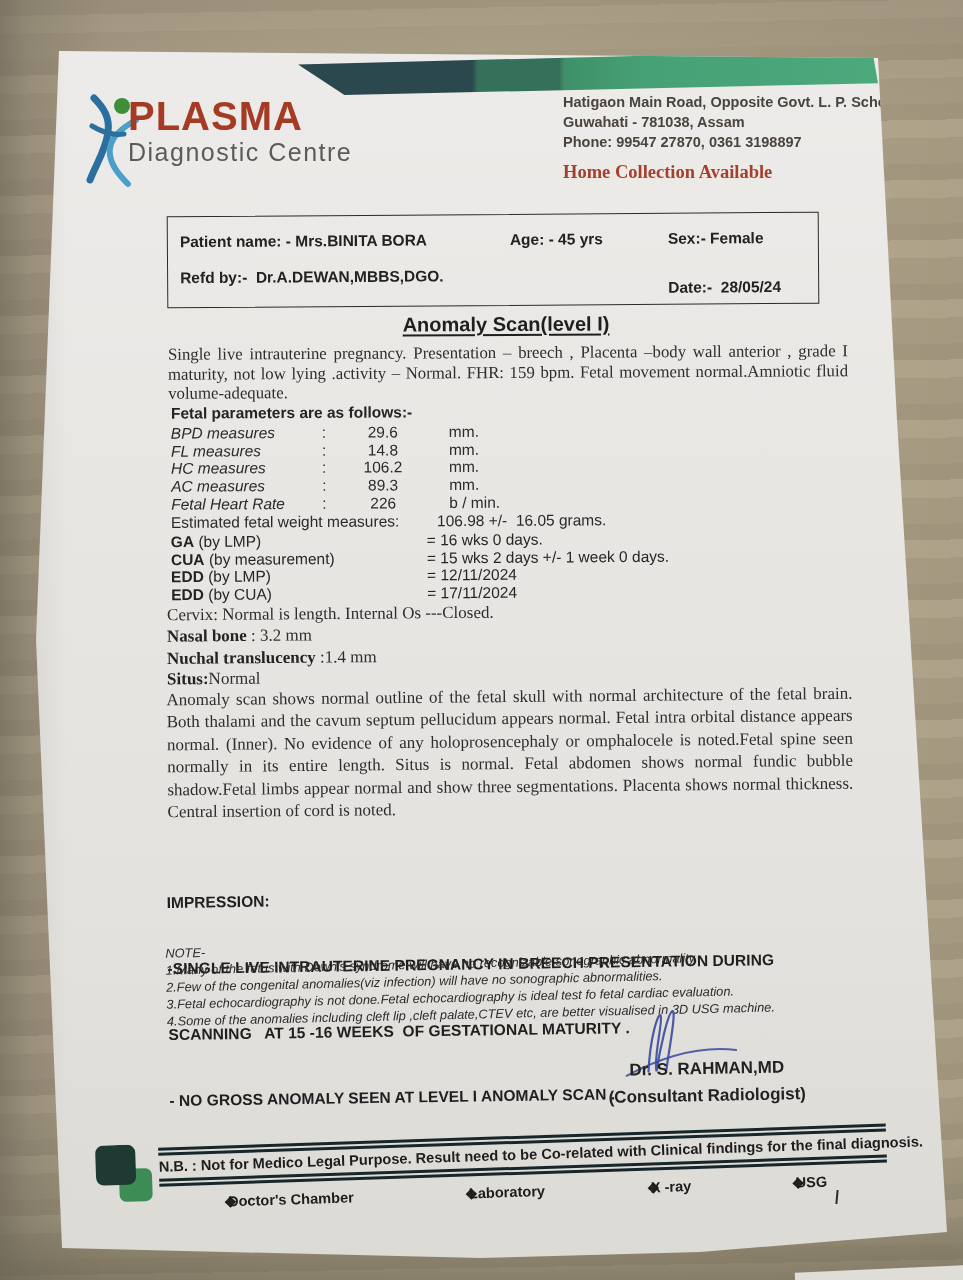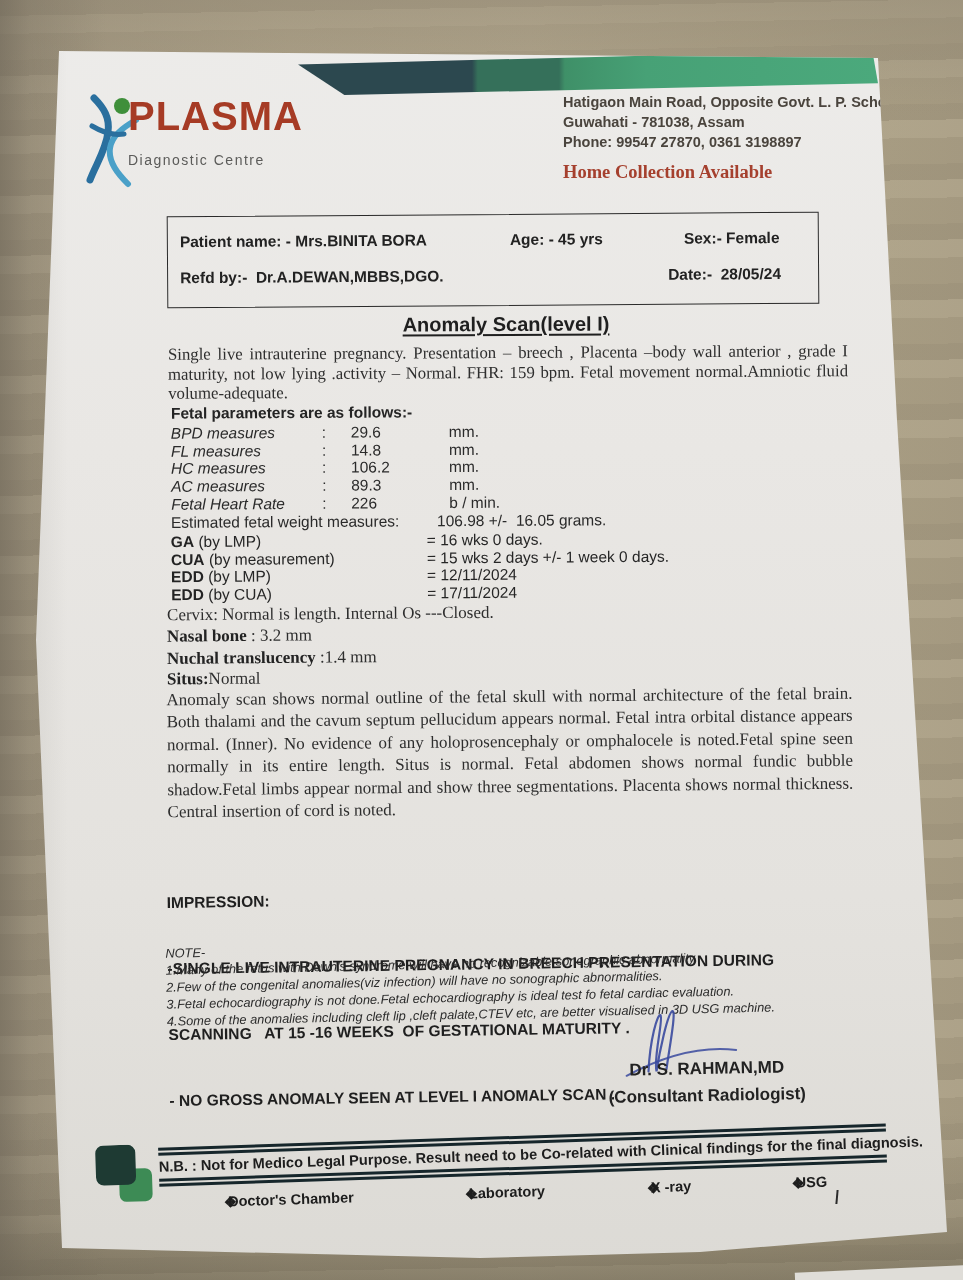--- a/index.html
+++ b/index.html
@@ -16,36 +16,36 @@
   .paper{position:absolute;inset:0;
     clip-path:polygon(59px 51px,878px 58px,897px 420px,947px 1232px,700px 1252px,480px 1258px,62px 1248px,36px 640px);
     background-image:
       linear-gradient(90deg, rgba(148,146,138,.28) 0%, rgba(0,0,0,0) 7%),
       linear-gradient(180deg,#edecea 0%,#e9e7e4 35%,#e4e2de 70%,#dcdad5 100%); border-radius: 19px;}
   .band{left:298px;top:50px;width:580px;height:45px;
     clip-path:polygon(0 32%,99% 0,100% 74%,8% 100%);
     background:linear-gradient(90deg,#2c484f 0%,#2c484f 30%,#35705a 31%,#35705a 45%,#3f9068 46%,#47a176 60%,#4ba97c 100%);}
   .brand{left:128px;top:96px;color:#a63b25;}
   .brand h1{margin:0;font-size:40px;line-height:40px;font-weight:800;letter-spacing:1px;}
-  .tagline{margin-top:12px;font-size:14px;line-height:24px;letter-spacing:1.5px;color:#5b5b59;font-weight:500;}
+  .tagline{margin-top:4px;font-size:25px;line-height:24px;letter-spacing:1.5px;color:#5b5b59;font-weight:500;}
   .address{left:563px;top:92px;width:340px;font-size:14.5px;line-height:20px;font-weight:bold;color:#4a443d;}
   .homecol{margin-top:10px;font-family:"Liberation Serif",serif;font-size:18.5px;font-weight:bold;color:#a5402e;}
   .pbox{left:167px;top:214px;width:650px;height:90px;border:1.6px solid #2a2a2a;transform:rotate(-.4deg);
     font-size:15.5px;font-weight:bold;color:#222;}
   .pbox span{position:absolute;white-space:pre;}
   .title{left:168px;top:313px;width:676px;text-align:center;font-size:20px;font-weight:bold;color:#1f1f1f;
     text-decoration:underline;text-decoration-thickness:2px;text-underline-offset:3px;transform:rotate(-.25deg);}
   .serif{font-family:"Liberation Serif",serif;color:#2e2e2e;}
   .intro{left:168px;top:343px;width:680px;font-size:16.8px;line-height:19.6px;text-align:justify;transform:rotate(-.3deg);}
   .phead{left:171px;top:404px;font-size:15.5px;font-weight:bold;color:#242424;transform:rotate(-.3deg);}
   .ptable{left:171px;top:423px;width:560px;font-size:15.5px;color:#2a2a2a;transform:rotate(-.35deg);}
   .prow{position:relative;height:17.7px;}
   .prow .lbl{position:absolute;left:0;font-style:italic;}
   .prow .sep{position:absolute;left:151px;}
-  .prow .val{position:absolute;left:180px;width:88px;text-align:left;}
+  .prow .val{position:absolute;left:168px;width:88px;text-align:center;}
   .prow .unit{position:absolute;left:278px;}
   .efw{left:171px;top:512px;width:620px;font-size:15.5px;color:#2a2a2a;transform:rotate(-.35deg);}
   .efw .val{position:absolute;left:266px;white-space:pre;}
   .dating{left:171px;top:531px;width:620px;font-size:15.5px;color:#262626;transform:rotate(-.4deg);}
   .drow{position:relative;height:17.6px;}
   .drow .dl{position:absolute;left:0;white-space:pre;}
   .drow .dv{position:absolute;left:256px;white-space:pre;}
   .cervix{left:167px;top:604px;font-size:17px;transform:rotate(-.45deg);}
   .sline{font-size:17px;transform:rotate(-.5deg);}
   .findings{left:167px;top:686px;width:686px;font-size:17px;line-height:22.4px;text-align:justify;transform:rotate(-.55deg);white-space:normal;}
@@ -86,23 +86,23 @@
     <div class="address abs">
       <div>Hatigaon Main Road, Opposite Govt. L. P. School</div>
       <div>Guwahati - 781038, Assam</div>
       <div>Phone: 99547 27870, 0361 3198897</div>
       <div class="homecol">Home Collection Available</div>
     </div>
 
     <div class="pbox abs">
       <span style="left:12px;top:16px">Patient name: - Mrs.BINITA BORA</span>
       <span style="left:342px;top:16px">Age: - 45 yrs</span>
-      <span style="left:516px;top:16px">Sex:- Female</span>
+      <span style="left:500px;top:16px">Sex:- Female</span>
       <span style="left:12px;top:52px">Refd by:-  Dr.A.DEWAN,MBBS,DGO.</span>
-      <span style="left:500px;top:52px">Date:-  28/05/24</span>
+      <span style="left:500px;top:65px">Date:-  28/05/24</span>
     </div>
 
     <div class="title abs">Anomaly Scan(level I)</div>
 
     <div class="intro serif abs">Single live intrauterine pregnancy. Presentation – breech , Placenta –body wall anterior , grade I maturity, not low lying .activity – Normal. FHR: 159 bpm. Fetal movement normal.Amniotic fluid volume-adequate.</div>
 
     <div class="phead abs">Fetal parameters are as follows:-</div>
     <div class="ptable abs">
       <div class="prow">
         <span class="lbl">BPD measures</span>

